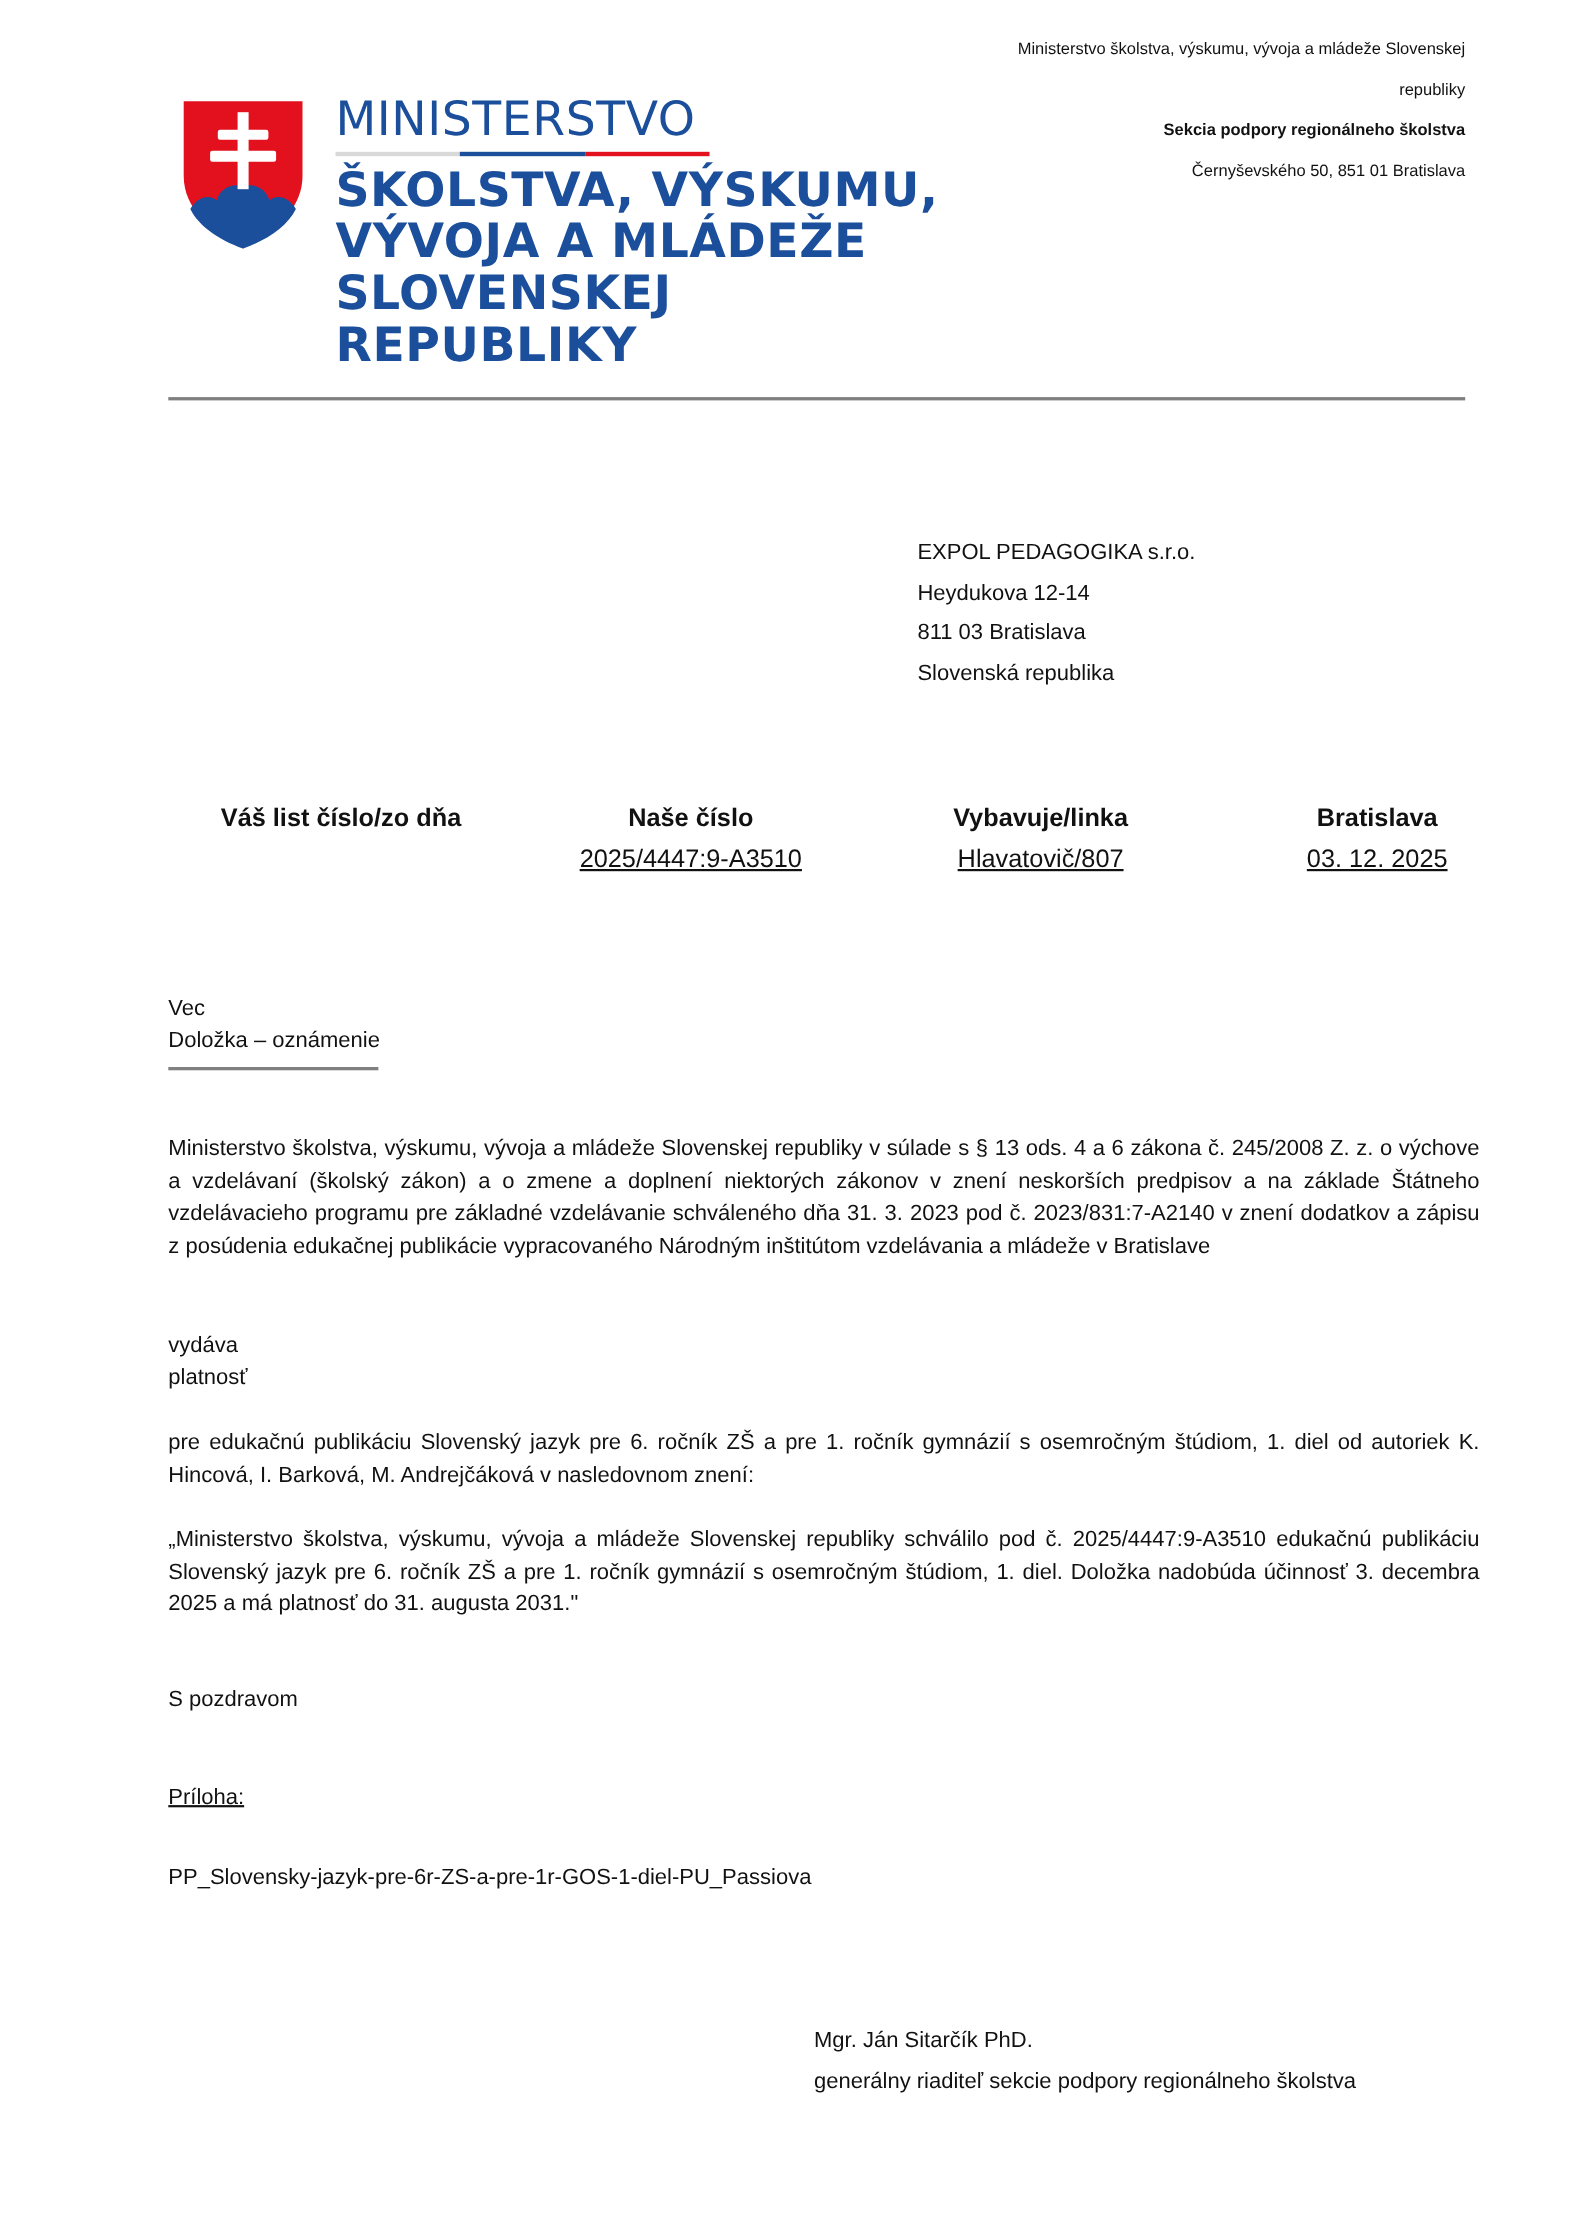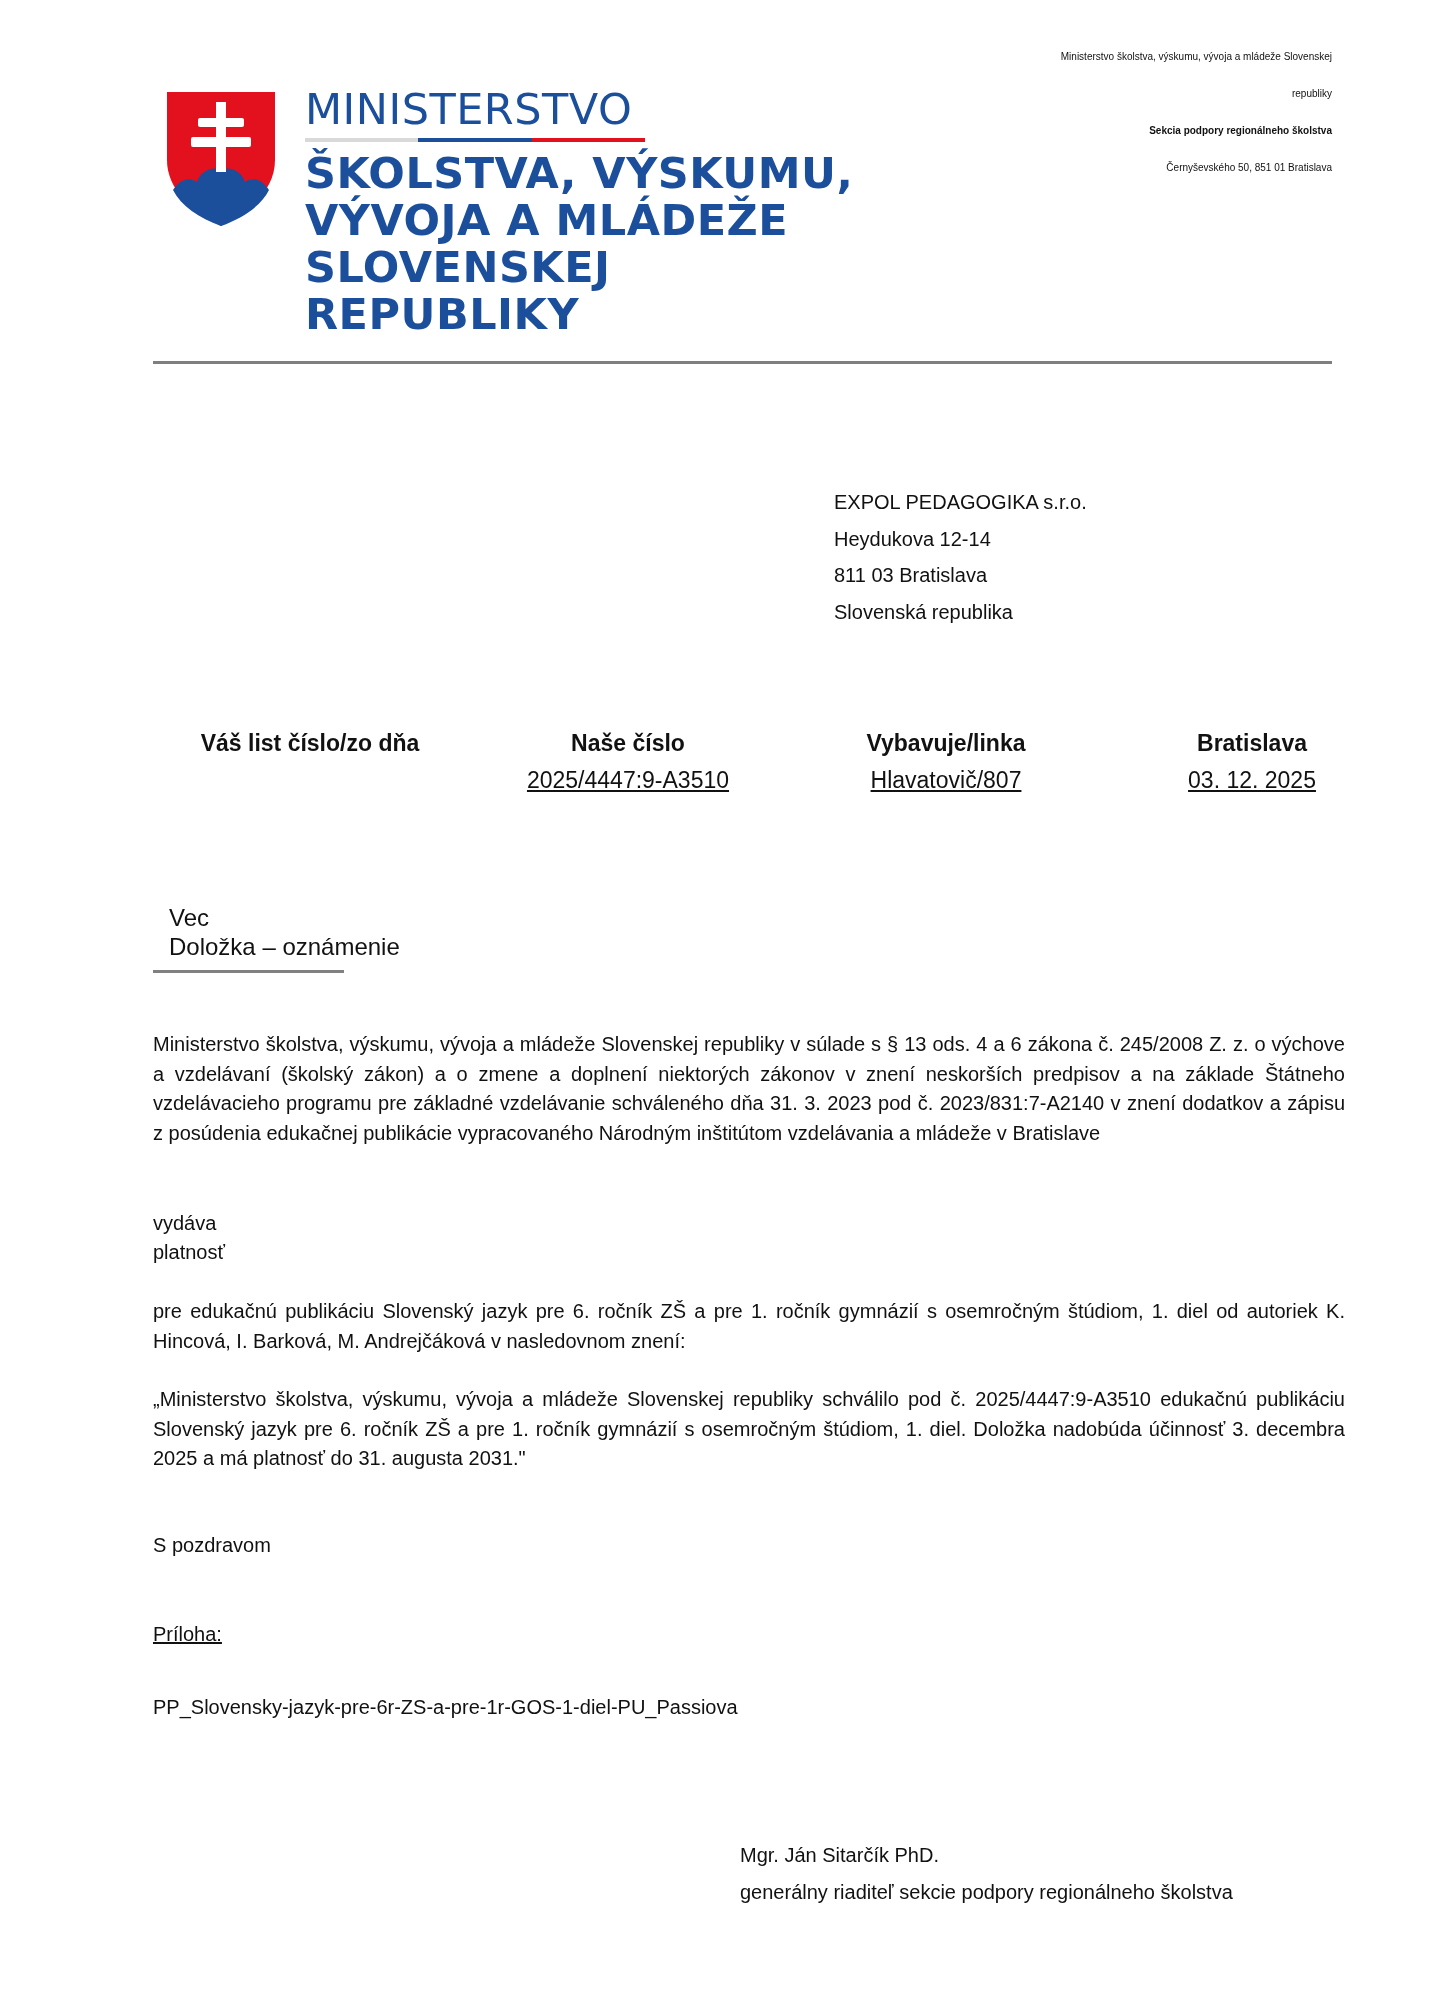--- a/index.html
+++ b/index.html
@@ -17,37 +17,37 @@
     color: #1b4f9c; font-family: "DejaVu Sans", sans-serif;
     letter-spacing: 0.5px;
   }
   #logo-text .l1 { font-size: 43px; line-height: 50px; font-weight: normal; }
   #logo-text .stripe { display: flex; height: 4px; width: 340px; margin: 4px 0 8px 0; }
   #logo-text .stripe span { flex: 1; }
   #logo-text .lx { font-size: 43px; line-height: 47px; font-weight: bold; }
 
   
   #sender {
-    right: 114px; top: 38px; width: 520px; text-align: right;
-    font-size: 10px; line-height: 37px;
+    right: 114px; top: 26px; width: 520px; text-align: right;
+    font-size: 15px; line-height: 37px;
   }
   #sender .bold { font-weight: bold; }
 
   #header-rule { left: 153px; top: 361px; width: 1179px; height: 3px; background: #7f7f7f; }
 
   
   #recipient { left: 834px; top: 484px; font-size: 20px; line-height: 36.5px; }
 
   
   .meta-col { position: absolute; text-align: center; width: 280px; font-size: 23px; }
   .meta-col .h { font-weight: bold; height: 37px; line-height: 28px; }
   .meta-col .v { line-height: 28px; height: 28px; text-decoration: underline; }
 
   
-  #subject { left: 153px; top: 903px; font-size: 24px; line-height: 29px; margin-left: 16px; }
+  #subject { left: 153px; top: 903px; font-size: 20px; line-height: 29px; }
   #subject-rule { left: 153px; top: 970px; width: 191px; height: 3px; background: #808080; }
 
   
   .para {
     position: absolute; left: 153px; width: 1192px;
     font-size: 20px; line-height: 29.5px; text-align: justify;
   }
   .plain { position: absolute; left: 153px; font-size: 20px; line-height: 29.5px; }
   #attachment-label { text-decoration: underline; }
 

